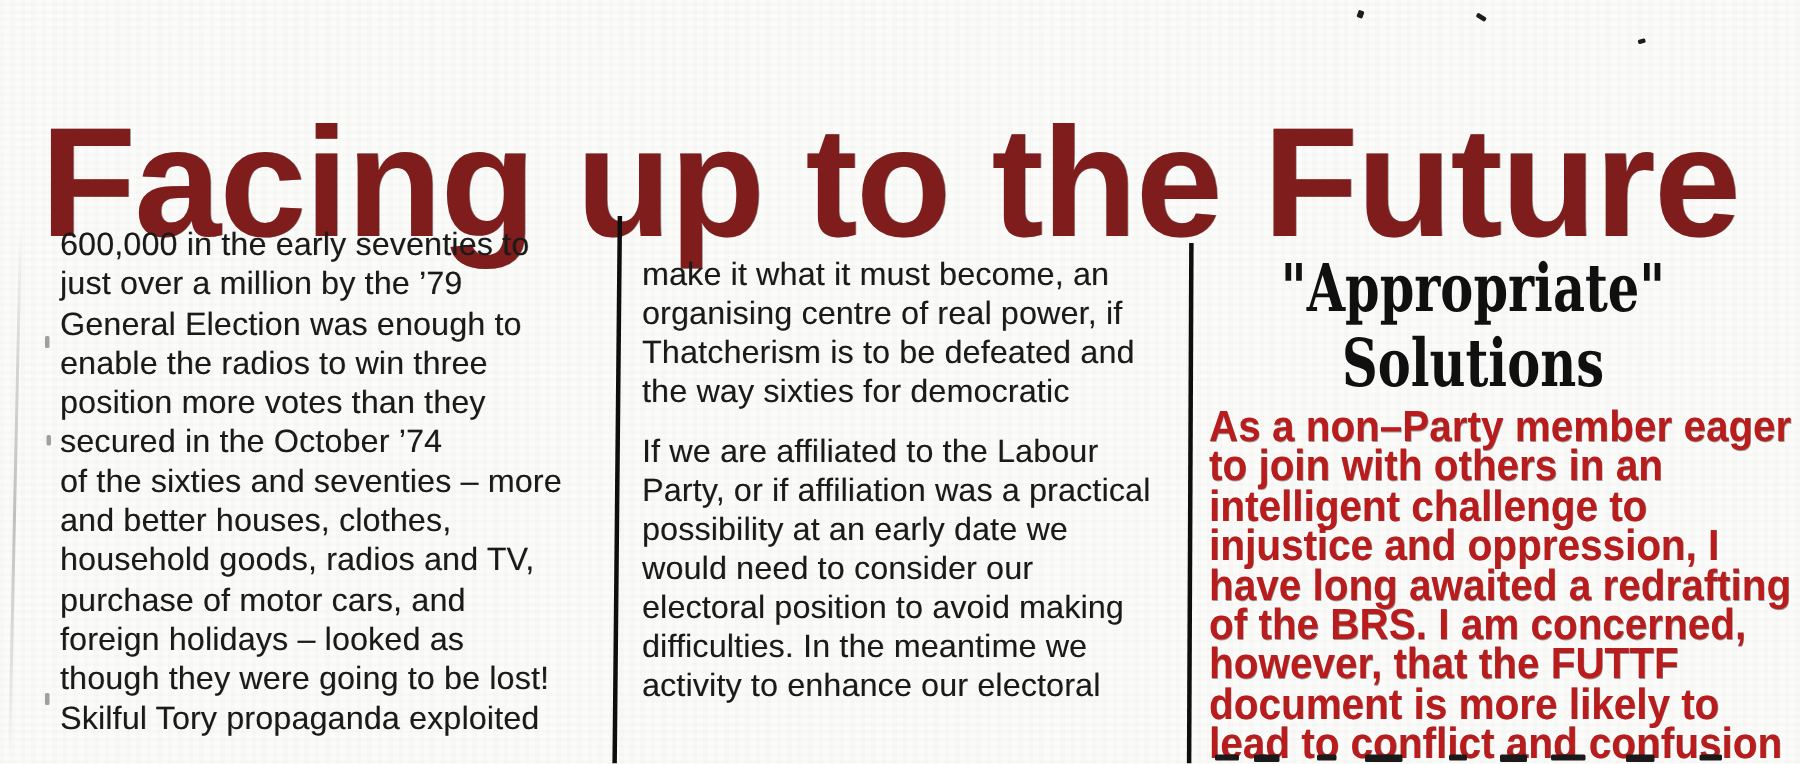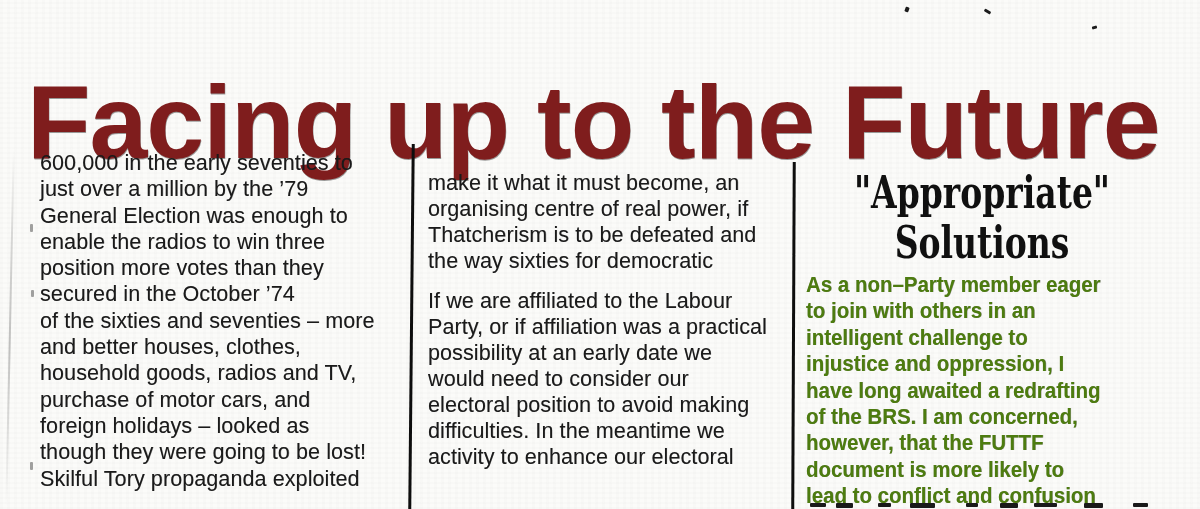--- a/index.html
+++ b/index.html
@@ -32,21 +32,21 @@
   .col1{left:40px;top:150px;width:372px;}
   .col2{left:428px;top:170px;width:364px;line-height:26px;}
   .col2 .para2{margin-top:14px;}
   .col3{left:806px;top:168px;width:352px;}
   .c3-heading{
     font-family:"DejaVu Serif", serif;font-weight:bold;
     font-size:44px;line-height:50px;text-align:center;
     transform:scaleX(0.75);transform-origin:50% 0;
     white-space:nowrap;color:#101010;
   }
-  .c3-body{margin-top:4px;font-weight:bold;font-size:22px;line-height:26.4px;color:#4d7c0f;}
+  .c3-body{margin-top:4px;font-weight:bold;font-size:29px;line-height:26.4px;color:#b91c1c;}
   .c3-body div{transform:scaleX(0.93);transform-origin:0 50%;
     text-shadow:0.4px 0.4px 0 rgba(10,10,10,0.4);}
   .rule{position:absolute;width:3px;background:#0e0e0e;}
   .rule1{left:410px;top:144px;height:365px;transform:rotate(0.55deg);}
   .rule2{left:792px;top:162px;height:347px;transform:rotate(0.25deg);}
   .speck{position:absolute;background:#1c1c1c;border-radius:1px;}
   .speck.s1{left:905px;top:7px;width:4px;height:5px;transform:rotate(20deg);}
   .speck.s2{left:984px;top:10px;width:7px;height:3px;transform:rotate(32deg);}
   .speck.s3{left:1092px;top:26px;width:5px;height:3px;transform:rotate(-15deg);}
   .edge-streak{

